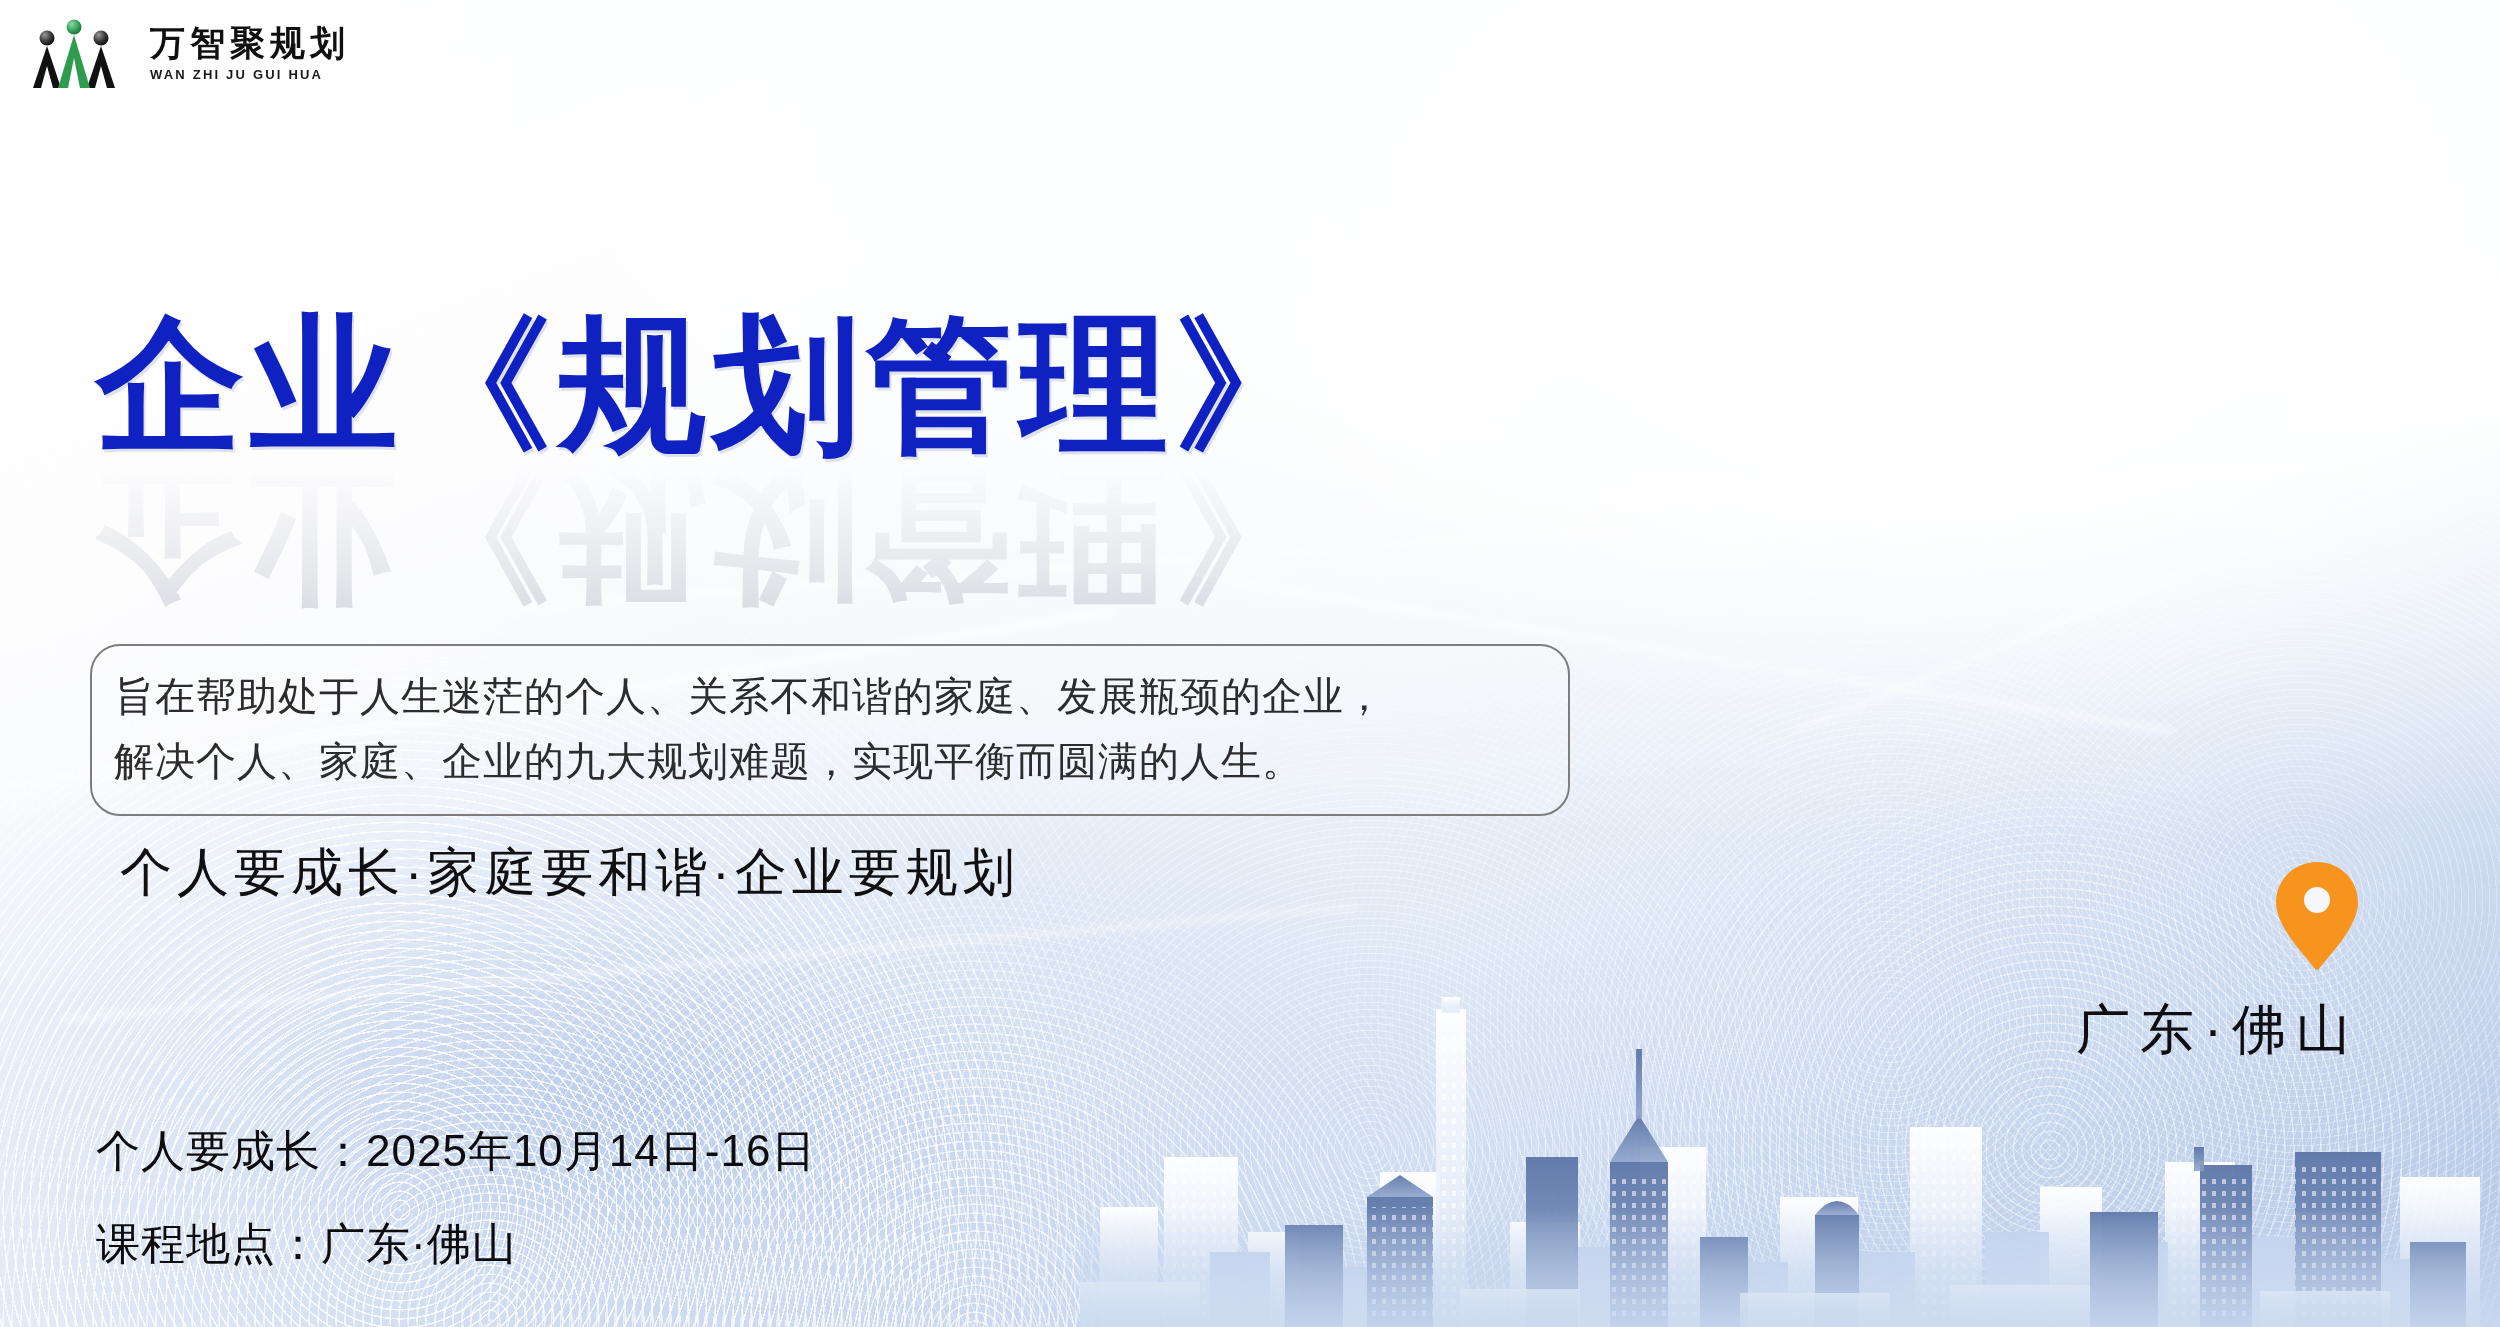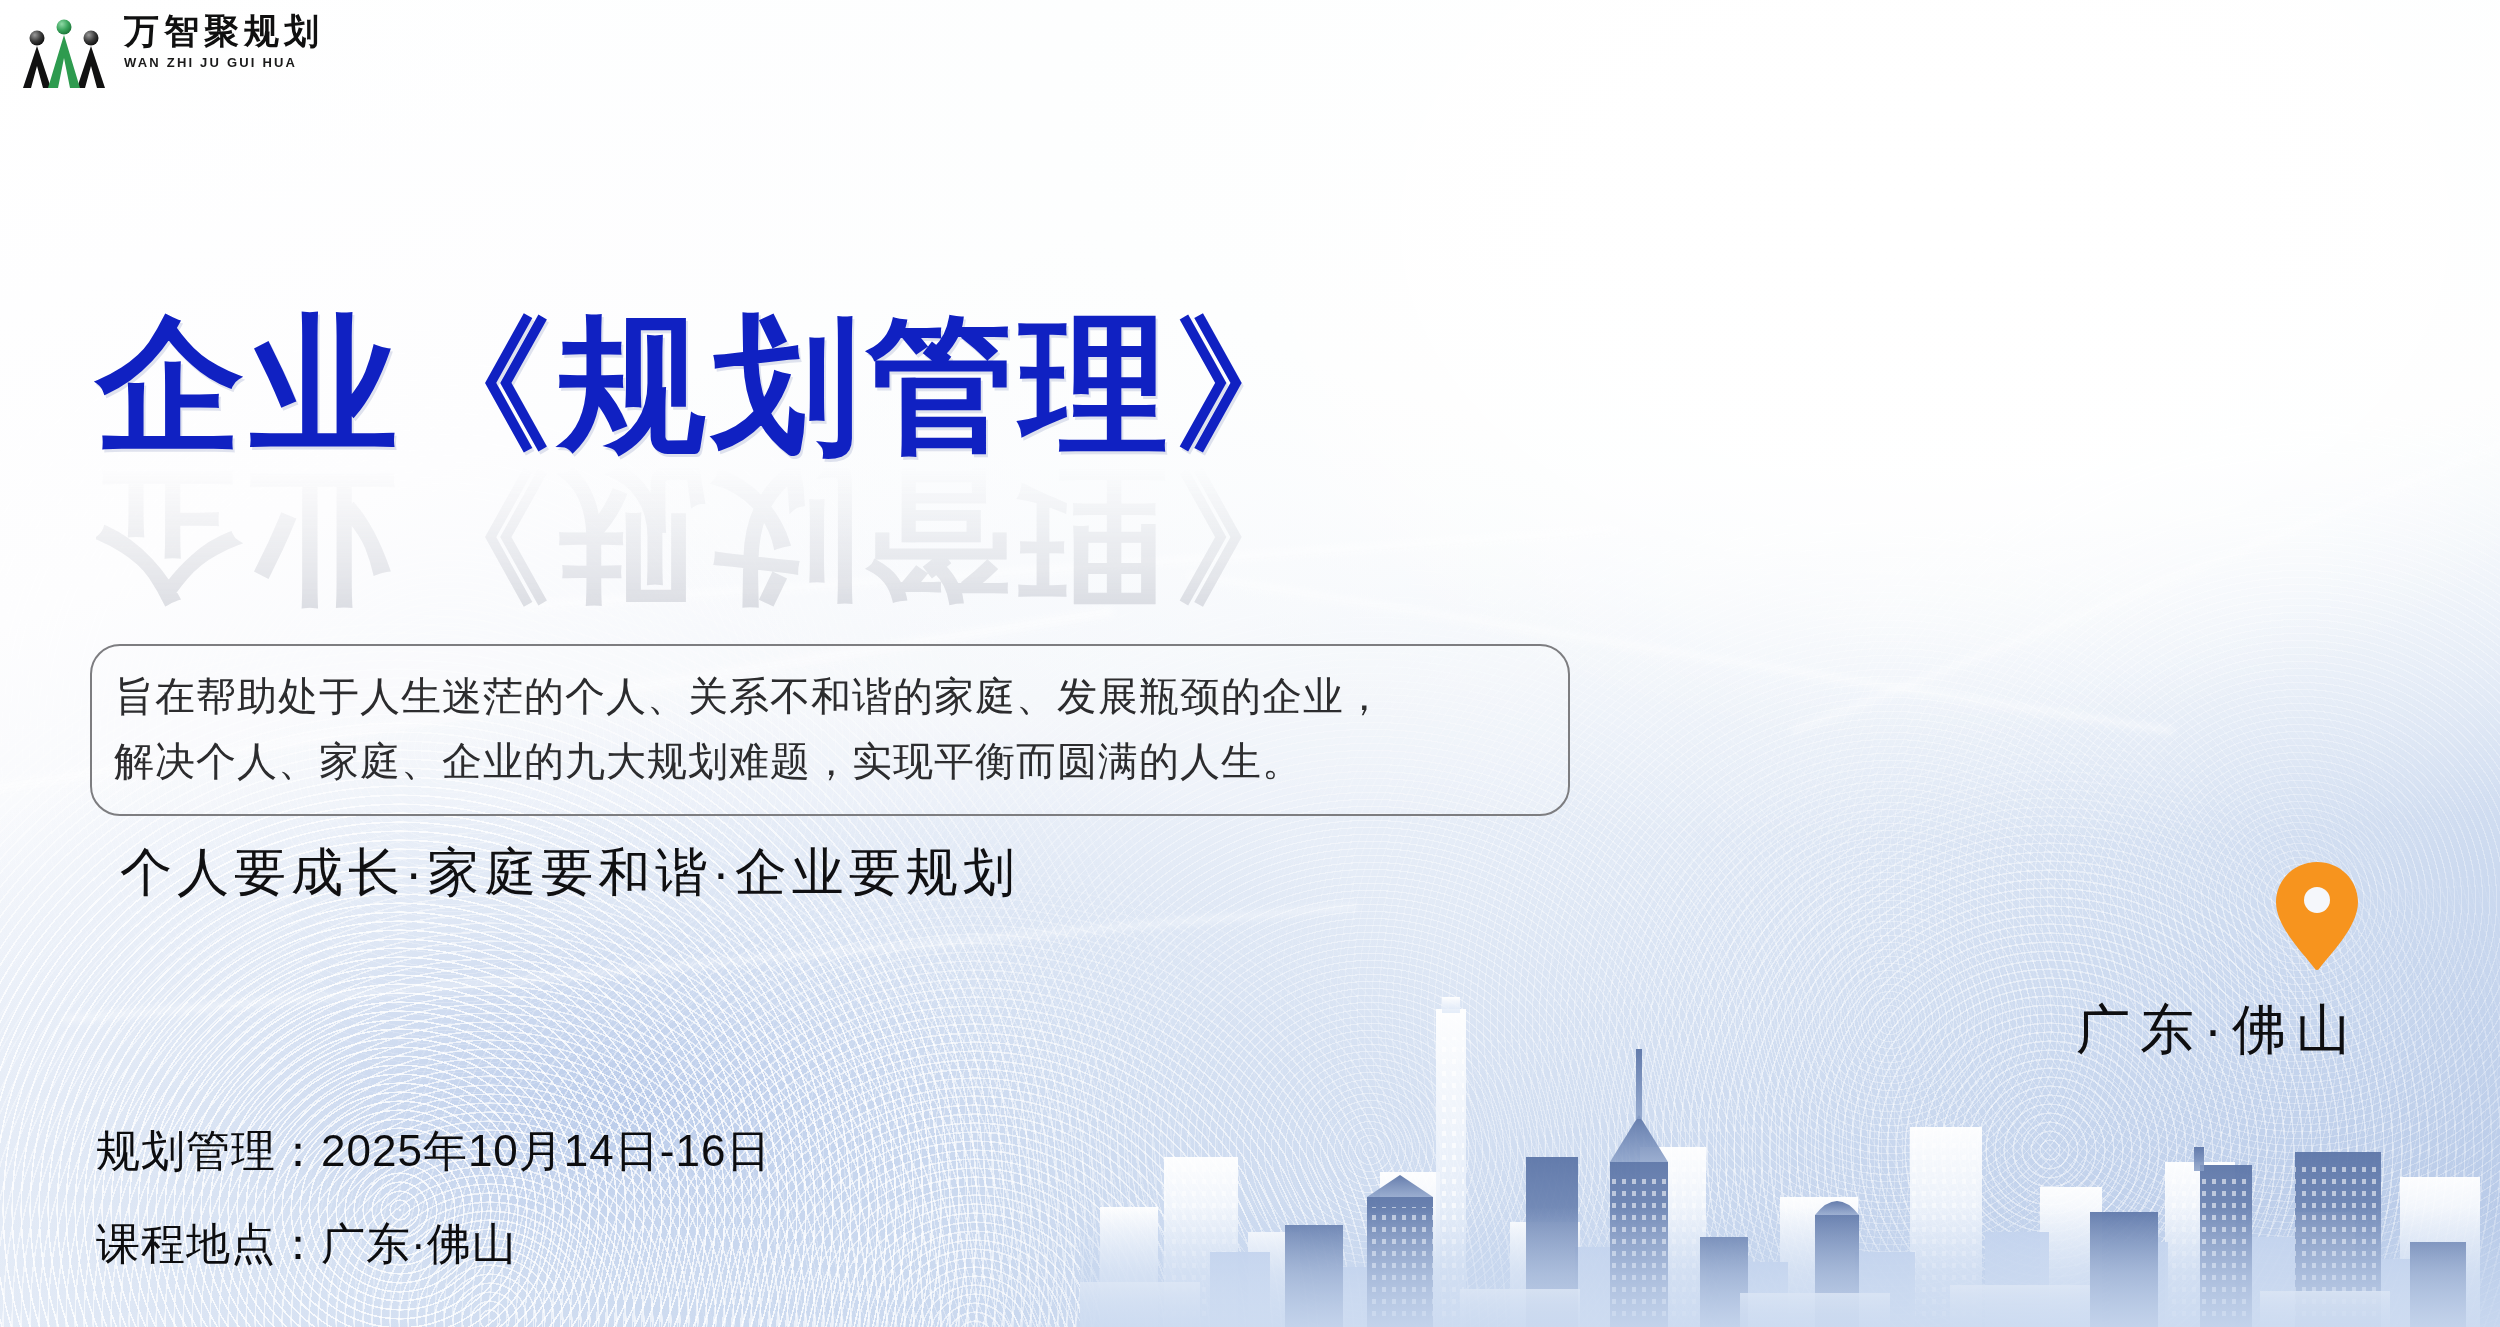--- a/index.html
+++ b/index.html
@@ -60,21 +60,21 @@
   
   .skyline{position:absolute;left:1080px;bottom:0;width:1420px;height:330px;}
   .skyline svg{display:block;width:100%;height:100%;}
   .skyline-fade{
     position:absolute;left:1080px;bottom:0;width:1420px;height:120px;
     background:linear-gradient(180deg, rgba(196,213,238,0) 0%, rgba(198,214,238,.55) 55%, rgba(203,218,240,.85) 100%);
     pointer-events:none;
   }
 
   
-  .logo{position:absolute;left:18px;top:14px;display:flex;align-items:flex-start;gap:14px;}
+  .logo{position:absolute;left:28px;top:14px;display:flex;align-items:center;gap:30px;}
   .logo-mark{width:92px;height:78px;}
   .logo-text{display:flex;flex-direction:column;gap:2px;}
   .logo-cn{
     font-family:"Liberation Serif","DejaVu Serif",serif;
     font-size:35px;color:#101010;letter-spacing:5px;font-weight:700;line-height:1;
   }
   .logo-en{
     font-size:13px;color:#1a1a1a;letter-spacing:2.2px;font-weight:700;line-height:1;
     margin-top:5px;
   }
@@ -306,17 +306,17 @@
     <span class="pin">
       <svg width="86" height="112" viewBox="0 0 86 112" xmlns="http://www.w3.org/2000/svg">
         <path d="M43 2 C20 2 2 20 2 42 C2 68 32 96 41 109 a2.4 2.4 0 0 0 4 0 C54 96 84 68 84 42 C84 20 66 2 43 2 Z" fill="#f7941e"></path>
         <circle cx="43" cy="40" r="13" fill="#f5f7fb"></circle>
       </svg>
     </span>
     <span class="loc-label">广东·佛山</span>
   </div>
 
   <div class="meta">
-    <div class="meta-line">规划管理：2025年10月14日-16日</div>
+    <div class="meta-line">个人要成长：2025年10月14日-16日</div>
     <div class="meta-line">课程地点：广东·佛山</div>
   </div>
 
 </div>
 
 </body></html>

